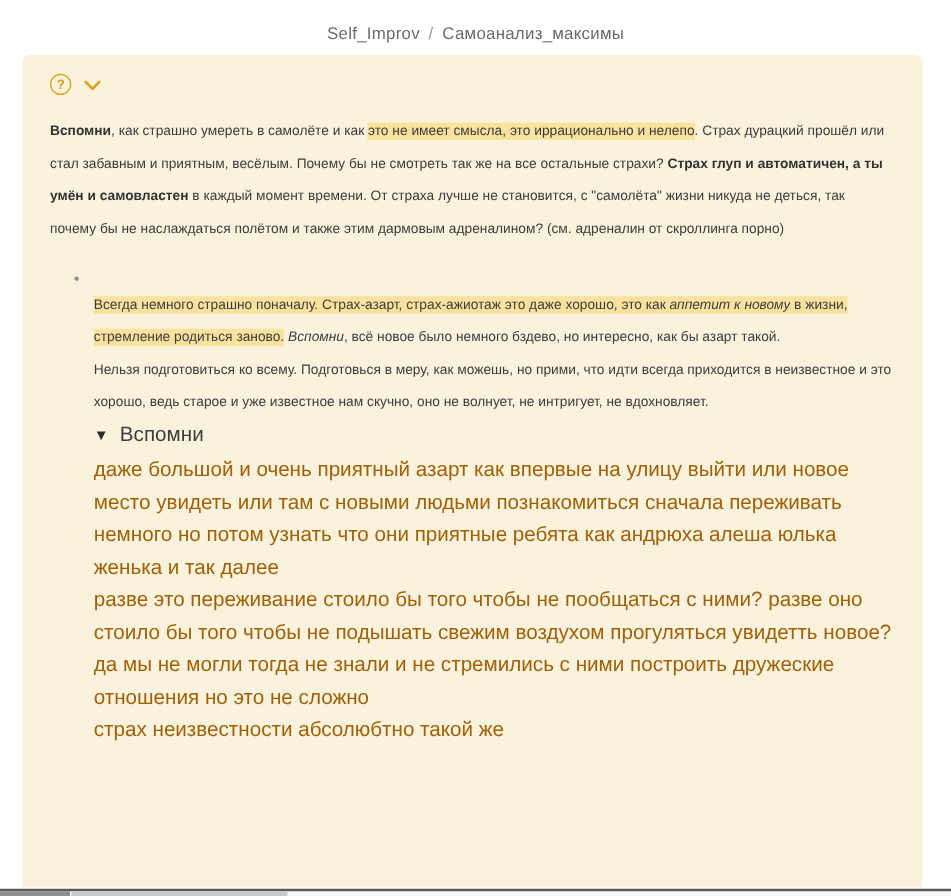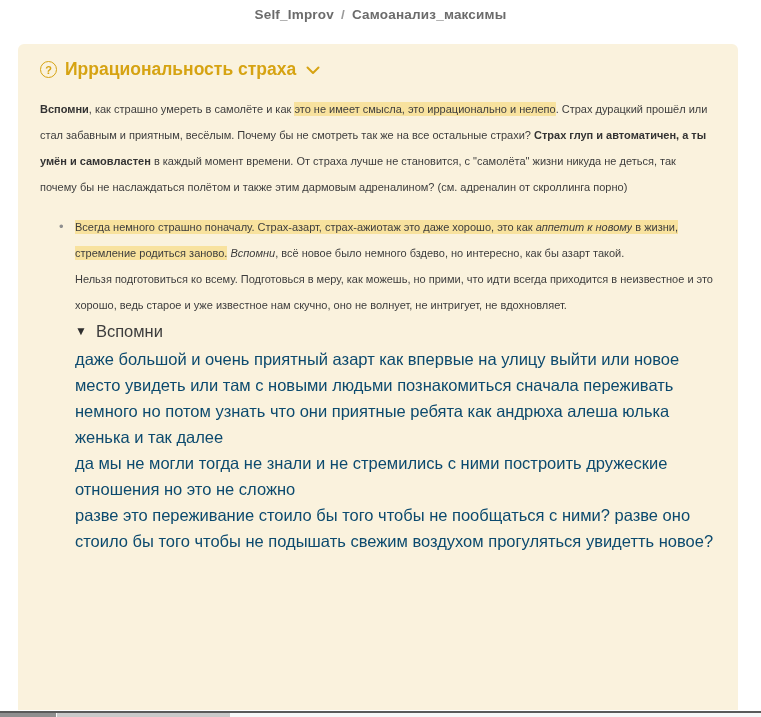--- a/index.html
+++ b/index.html
@@ -5,22 +5,22 @@
   html,body{margin:0;padding:0;}
   body{
     width:761px;height:717px;position:relative;overflow:hidden;
     background:#ffffff;
     font-family:"Liberation Sans","DejaVu Sans",sans-serif;
     -webkit-font-smoothing:antialiased;
   }
   
   .titlebar{
     height:38px;display:flex;align-items:flex-start;justify-content:center;
-    padding-top:7px;box-sizing:border-box;
-    font-size:13.5px;color:#6b6b6b;letter-spacing:.2px;font-weight:bold;
+    padding-top:19px;box-sizing:border-box;
+    font-size:13.5px;color:#6b6b6b;letter-spacing:.2px;
   }
   .titlebar .sep{margin:0 7px;color:#9a9a9a;}
   
   .card{
     position:absolute;left:18px;top:44px;width:720px;height:666px;
     background:#faf2dd;border-radius:6px 6px 0 0;
     padding:13px 24px 0 22px;box-sizing:border-box;overflow:hidden;
   }
   
   .callout-head{
@@ -43,29 +43,29 @@
   .seg-bold{font-weight:700;color:#333;}
   .seg-italic{font-style:italic;}
   .seg-highlight{background:#f8e29e;padding:1px 0;}
   .seg-highlight-italic{background:#f8e29e;font-style:italic;padding:1px 0;}
   
   .bullet-row{display:flex;margin-top:14px;}
   .bullet-dot{
     flex:0 0 16px;margin-left:19px;color:#8f8f8f;
     font-size:13px;line-height:26px;text-align:left;
   }
-  .bullet-content{flex:1;min-width:0;}
+  .bullet-content{flex:1;min-width:0;margin-top:21px;}
   
   .toggle-label{
     display:flex;align-items:center;gap:9px;cursor:pointer;
     font-size:16.5px;line-height:25px;color:#3d3d3d;margin:1px 0 2px 0;
   }
   .tri{font-size:12px;color:#2e2e2e;line-height:25px;}
   .toggle-body{}
-  .toggle-line{font-size:16.5px;line-height:26px;color:#0c4a6e;}
+  .toggle-line{font-size:16.5px;line-height:26px;color:#a16207;}
   
   .bottom-bar{
     position:absolute;left:0;top:711px;width:761px;height:6px;
     background:#f7f7f7;border-top:2px solid #5a5a5a;box-sizing:content-box;
   }
   .thumb-a{position:absolute;left:0;top:0;width:56px;height:4px;background:#8f8f8f;}
   .thumb-b{position:absolute;left:57px;top:0;width:173px;height:4px;background:#c9c9c9;}
 </style>
 </head>
 <body>
@@ -73,40 +73,40 @@
 <header class="titlebar">
   <span>Self_Improv</span>
   <span class="sep">/</span>
   <span>Самоанализ_максимы</span>
 </header>
 
 <main class="card">
 
   <div class="callout-head">
     <span class="q-icon">?</span>
-    <span>Иррациональность страха</span>
     <svg class="chev" width="14" height="9" viewBox="0 0 14 9">
       <polyline points="1.5,1.5 7,7 12.5,1.5" fill="none" stroke="#d6a312" stroke-width="2" stroke-linecap="round" stroke-linejoin="round"></polyline>
     </svg>
   </div>
 
   <p class="para"><span class="seg-bold">Вспомни</span><span class="seg-plain">, как страшно умереть в самолёте и как </span><span class="seg-highlight">это не имеет смысла, это иррационально и нелепо</span><span class="seg-plain">. Страх дурацкий прошёл или стал забавным и приятным, весёлым. Почему бы не смотреть так же на все остальные страхи? </span><span class="seg-bold">Страх глуп и автоматичен, а ты умён и самовластен</span><span class="seg-plain"> в каждый момент времени. От страха лучше не становится, с "самолёта" жизни никуда не деться, так почему бы не наслаждаться полётом и также этим дармовым адреналином? (см. адреналин от скроллинга порно)</span></p>
 
   <div class="bullet-row">
     <span class="bullet-dot">•</span>
     <div class="bullet-content">
       <p class="para" style="margin-bottom:0;"><span class="seg-highlight">Всегда немного страшно поначалу. Страх-азарт, страх-ажиотаж это даже хорошо, это как </span><span class="seg-highlight-italic">аппетит к новому</span><span class="seg-highlight"> в жизни, стремление родиться заново.</span><span class="seg-plain"> </span><span class="seg-italic">Вспомни</span><span class="seg-plain">, всё новое было немного бздево, но интересно, как бы азарт такой.</span><br><span class="seg-plain">Нельзя подготовиться ко всему. Подготовься в меру, как можешь, но прими, что идти всегда приходится в неизвестное и это хорошо, ведь старое и уже известное нам скучно, оно не волнует, не интригует, не вдохновляет.</span></p>
       <div class="toggle-label">
         <span class="tri">▼</span>
         <span>Вспомни</span>
       </div>
       <div class="toggle-body">
           <div class="toggle-line">даже большой и очень приятный азарт как впервые на улицу выйти или новое место увидеть или там с новыми людьми познакомиться сначала переживать немного но потом узнать что они приятные ребята как андрюха алеша юлька женька и так далее</div>
+          <div class="toggle-line">разве это переживание стоило бы того чтобы не пообщаться с ними? разве оно стоило бы того чтобы не подышать свежим воздухом прогуляться увидетть новое?</div>
           <div class="toggle-line">да мы не могли тогда не знали и не стремились с ними построить дружеские отношения но это не сложно</div>
-          <div class="toggle-line">разве это переживание стоило бы того чтобы не пообщаться с ними? разве оно стоило бы того чтобы не подышать свежим воздухом прогуляться увидетть новое?</div>
+          <div class="toggle-line">страх неизвестности абсолюбтно такой же</div>
         </div>
     </div>
   </div>
 
 </main>
 
 <div class="bottom-bar">
   <div class="thumb-a"></div>
   <div class="thumb-b"></div>
 </div>

